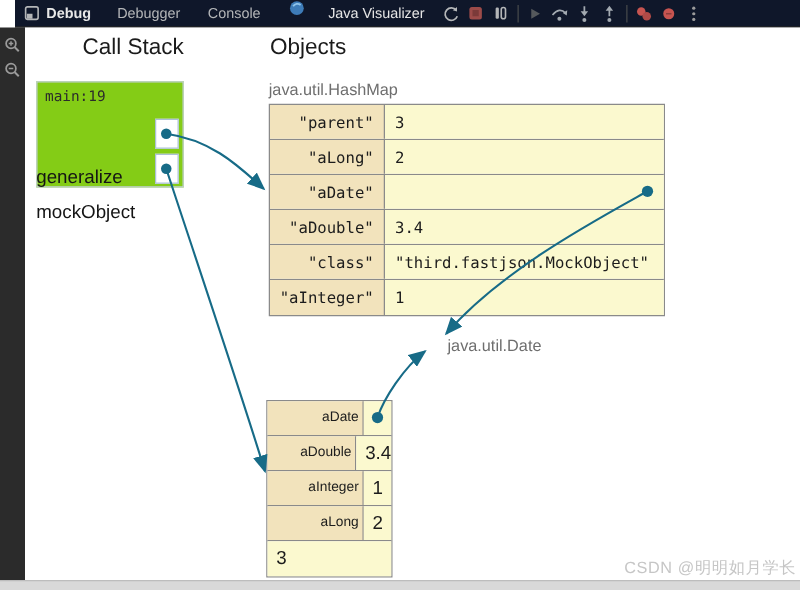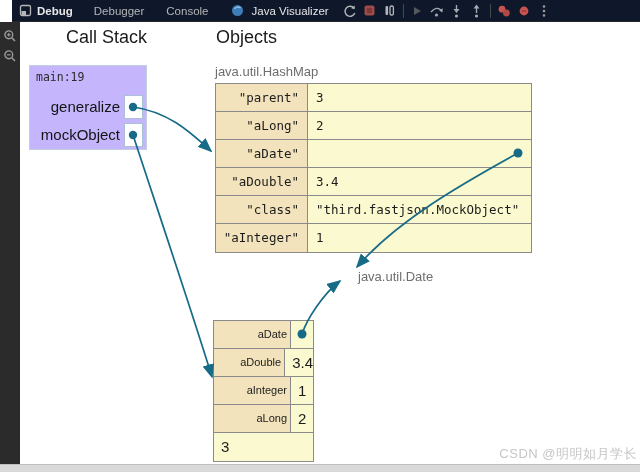--- a/index.html
+++ b/index.html
@@ -6,44 +6,44 @@
   html,body { width:640px; height:472px; }
   body { font-family:"Liberation Sans", sans-serif; position:relative; background:#fff; overflow:hidden; }
 
   
   .toolbar { position:absolute; left:12px; top:0; width:640px; height:22px;
              background:#0f172a; border-bottom:1px solid #262626;
              display:flex; align-items:center; gap:0; }
   .debug-group { display:flex; align-items:center; gap:5px; padding:0 10px 0 7px; }
   .debug-label { color:#e8e8e8; font-weight:bold; font-size:11.5px; }
   .tab { color:#b4b6b8; font-size:11.5px; padding:0 11px; height:22px; line-height:22px; cursor:default; }
-  .tab.active { color:#e6e6e6; display:flex; align-items:center; gap:8px; }
+  .tab.active { color:#e6e6e6; display:flex; gap:19px; }
   .icon-btn { width:20px; height:22px; display:flex; align-items:center; justify-content:center; }
   .tb-sep { width:1px; height:14px; background:#46494b; margin:0 3px; }
 
   
   .left-strip { position:absolute; left:0; top:22px; width:20px; height:442px; background:#2b2b2b; }
   .left-strip .icon-btn { width:20px; height:20px; }
 
   
   .bottom-strip { position:absolute; left:0; top:464px; width:640px; height:8px;
                   background:#d9d9d9; border-top:1px solid #bdbdbd; }
 
   
   .canvas { position:absolute; left:20px; top:22px; width:620px; height:442px; background:#ffffff; }
   .panel-title { position:absolute; font-size:18px; color:#1b1b1b; }
   .type-label { position:absolute; font-size:13px; color:#6e6e6e; }
 
   
   .frame-box { position:absolute; left:9px; top:43px; width:118px; height:85px;
-               background:#c4b5fd; border:1px solid #c3cfdd; }
+               background:#84cc16; border:1px solid #c3cfdd; }
   .frame-label { position:absolute; left:6px; top:4px; font-family:"DejaVu Sans Mono", monospace;
                  font-size:11.5px; color:#2b2b2b; letter-spacing:0; }
   .stack-var-label { position:absolute; font-size:15px; color:#141414; width:91px;
-                     text-align:right; line-height:24px; }
+                     text-align:left; line-height:24px;margin-top:35px; }
   .ptr-cell { position:absolute; left:104px; width:19px; height:24px;
               background:#ffffff; border:1px solid #abc0d6; }
 
   
   .obj-table { position:absolute; border:1px solid #8a8a8a; }
   .obj-row { display:flex; height:28px; border-bottom:1px solid #8a8a8a; }
   .obj-row:last-child { border-bottom:none; }
   .kcell { background:#f2e3bc; border-right:1px solid #8a8a8a; text-align:right;
            line-height:27px; color:#1c1c1c; }
   .vcell { background:#fbf9cf; text-align:left; line-height:27px; color:#1c1c1c; flex:1; }

